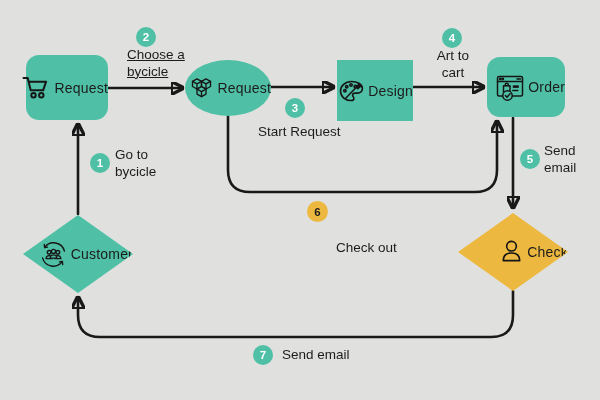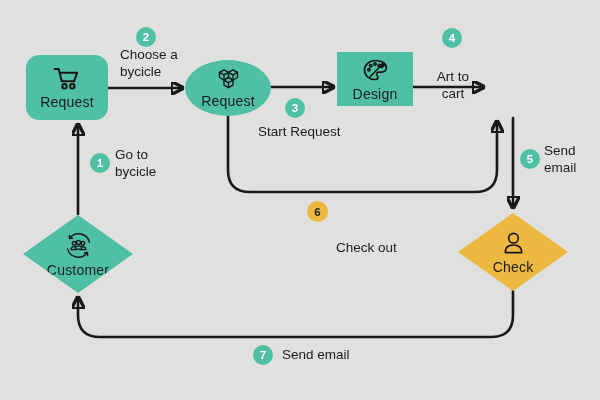--- a/index.html
+++ b/index.html
@@ -5,22 +5,22 @@
   html,body{margin:0;padding:0;background:#e0e1df;}
   .stage{
     position:relative;width:600px;height:400px;overflow:hidden;
     background:#e0e1df;color:#1c1c1c;
     font-family:"Liberation Sans", sans-serif;
   }
   .connectors{position:absolute;left:0;top:0;width:600px;height:400px;}
   .connectors path{fill:none;stroke:#191919;stroke-width:2.6;stroke-linecap:round;stroke-linejoin:round;}
 
   .node{
-    position:absolute;display:flex;flex-direction:column;
-    align-items:center;justify-content:center;gap:2px;
+    position:absolute;display:flex;flex-direction:row;
+    align-items:center;justify-content:flex-end;gap:2px;
     background:#4fc0a5;box-sizing:border-box;
   }
   .node .icon{display:block;line-height:0;}
   .node .icon svg{stroke:#161616;fill:none;stroke-width:1.7;stroke-linecap:round;stroke-linejoin:round;}
   .node-label{font-size:14px;letter-spacing:.2px;}
   .rounded{border-radius:13px;}
   .ellipse{border-radius:50%;}
   .diamond{clip-path:polygon(50% 0,100% 50%,50% 100%,0 50%);}
   .diamond.yellow{background:#edb83f;}
 
@@ -75,35 +75,53 @@
           <path d="M5 5.7l5 2.8 5-2.8M10 8.5v5.6"></path>
         <path d="M20 2.9l5 2.8v5.6l-5 2.8-5-2.8V5.7z"></path>
           <path d="M15 5.7l5 2.8 5-2.8M20 8.5v5.6"></path>
         <path d="M15 11.4l5 2.8v5.6l-5 2.8-5-2.8v-5.6z" fill="#4fc0a5"></path>
           <path d="M10 14.2l5 2.8 5-2.8M15 17v5.6"></path>
       </svg>
     </span>
     <span class="node-label">Request</span>
   </div>
 
-  <div class="node" style="left:337px;top:52px;width:76px;height:54px;">
+  <div class="node" style="left:337px;top:60px;width:76px;height:61px;">
     <span class="icon">
       <svg width="30" height="28" viewBox="0 0 30 28" style="stroke-width:1.6">
         <path d="M15.5 4.5c-6.3 0-11 4.2-11 9.6 0 5.3 4.5 9.4 10.5 9.4 2 0 2.9-1 2.9-2.1 0-1.5-1.3-2-1.3-3.2 0-1.3 1.1-2.1 2.7-2.1h2.2c2.8 0 4.9-1.9 4.9-4.5 0-4.2-4.9-7.1-10.9-7.1z"></path>
         <circle cx="10.7" cy="9.7" r="1.2"></circle>
           <circle cx="15" cy="8" r="1.2"></circle>
         <circle cx="19.3" cy="9.6" r="1.2"></circle>
           <circle cx="8.9" cy="13.8" r="1.2"></circle>
         <path d="M9.5 21.5 20.3 10.3"></path>
         <path d="M20.3 10.3l3.1-3.7 1 2.8-2.6 2.2z" fill="#161616"></path>
       </svg>
     </span>
     <span class="node-label">Design</span>
   </div>
 
+  <div class="node rounded" style="left:487px;top:57px;width:78px;height:60px;">
+    <span class="icon">
+      <svg width="32" height="29" viewBox="0 0 32 29" style="stroke-width:1.5">
+        <rect x="3.5" y="3.5" width="25" height="19.5" rx="1.5"></rect>
+        <path d="M3.5 8.5H28.5"></path>
+        <circle cx="6.3" cy="6" r="0.7" fill="#161616"></circle>
+          <circle cx="8.8" cy="6" r="0.7" fill="#161616"></circle>
+        <path d="M23 6h3.5"></path>
+        <path d="M9.5 12.8h6.5v6.4H9.5z"></path>
+        <path d="M11.2 12.8V12c0-2.3 3.1-2.3 3.1 0v0.8"></path>
+        <rect x="18.8" y="12.3" width="6" height="2.6" fill="#161616" stroke="none"></rect>
+        <path d="M18.8 17.6h5"></path>
+        <circle cx="13.5" cy="22.5" r="4.7" fill="#4fc0a5"></circle>
+        <path d="M11.4 22.6l1.6 1.7 3.1-3.5"></path>
+      </svg>
+    </span>
+    <span class="node-label">Order</span>
+  </div>
 
   <div class="node diamond" style="left:23px;top:215px;width:110px;height:78px;gap:1px;">
     <span class="icon">
       <svg width="33" height="31" viewBox="0 0 34 32" style="stroke-width:1.4">
         <path d="M28.3 12.5A11.5 11.5 0 0 0 7.8 8.8"></path>
         <path d="M7.8 8.8l-.3-3.2M7.8 8.8l3.1-.4"></path>
         <path d="M5.7 19.5A11.5 11.5 0 0 0 26.2 23.2"></path>
         <path d="M26.2 23.2l.3 3.2M26.2 23.2l-3.1.4"></path>
         <circle cx="12.5" cy="13.8" r="1.9"></circle>
           <circle cx="21.5" cy="13.8" r="1.9"></circle>
@@ -124,28 +142,28 @@
       </svg>
     </span>
     <span class="node-label">Check</span>
   </div>
 
   <div class="badge" style="left:90px;top:153px;">1</div>
   <div class="step-label" style="left:115px;top:147px;">Go to
 bycicle</div>
 
   <div class="badge" style="left:136px;top:27px;">2</div>
-  <div class="step-label" style="left:120px;top:47px;">Choose a
+  <div class="step-label" style="left:127px;top:47px;text-decoration:underline;">Choose a
 bycicle</div>
 
   <div class="badge" style="left:285px;top:98px;">3</div>
   <div class="step-label" style="left:258px;top:124px;">Start Request</div>
 
   <div class="badge" style="left:442px;top:28px;">4</div>
-  <div class="step-label center" style="left:424px;top:48px;width:58px;margin-top:21px;">Art to
+  <div class="step-label center" style="left:424px;top:48px;width:58px;">Art to
 cart</div>
 
   <div class="badge" style="left:520px;top:149px;">5</div>
   <div class="step-label" style="left:544px;top:143px;">Send
 email</div>
 
   <div class="badge yellow" style="left:307px;top:201px;">6</div>
   <div class="step-label" style="left:336px;top:204px;margin-top:36px;">Check out</div>
 
   <div class="badge" style="left:253px;top:345px;">7</div>

